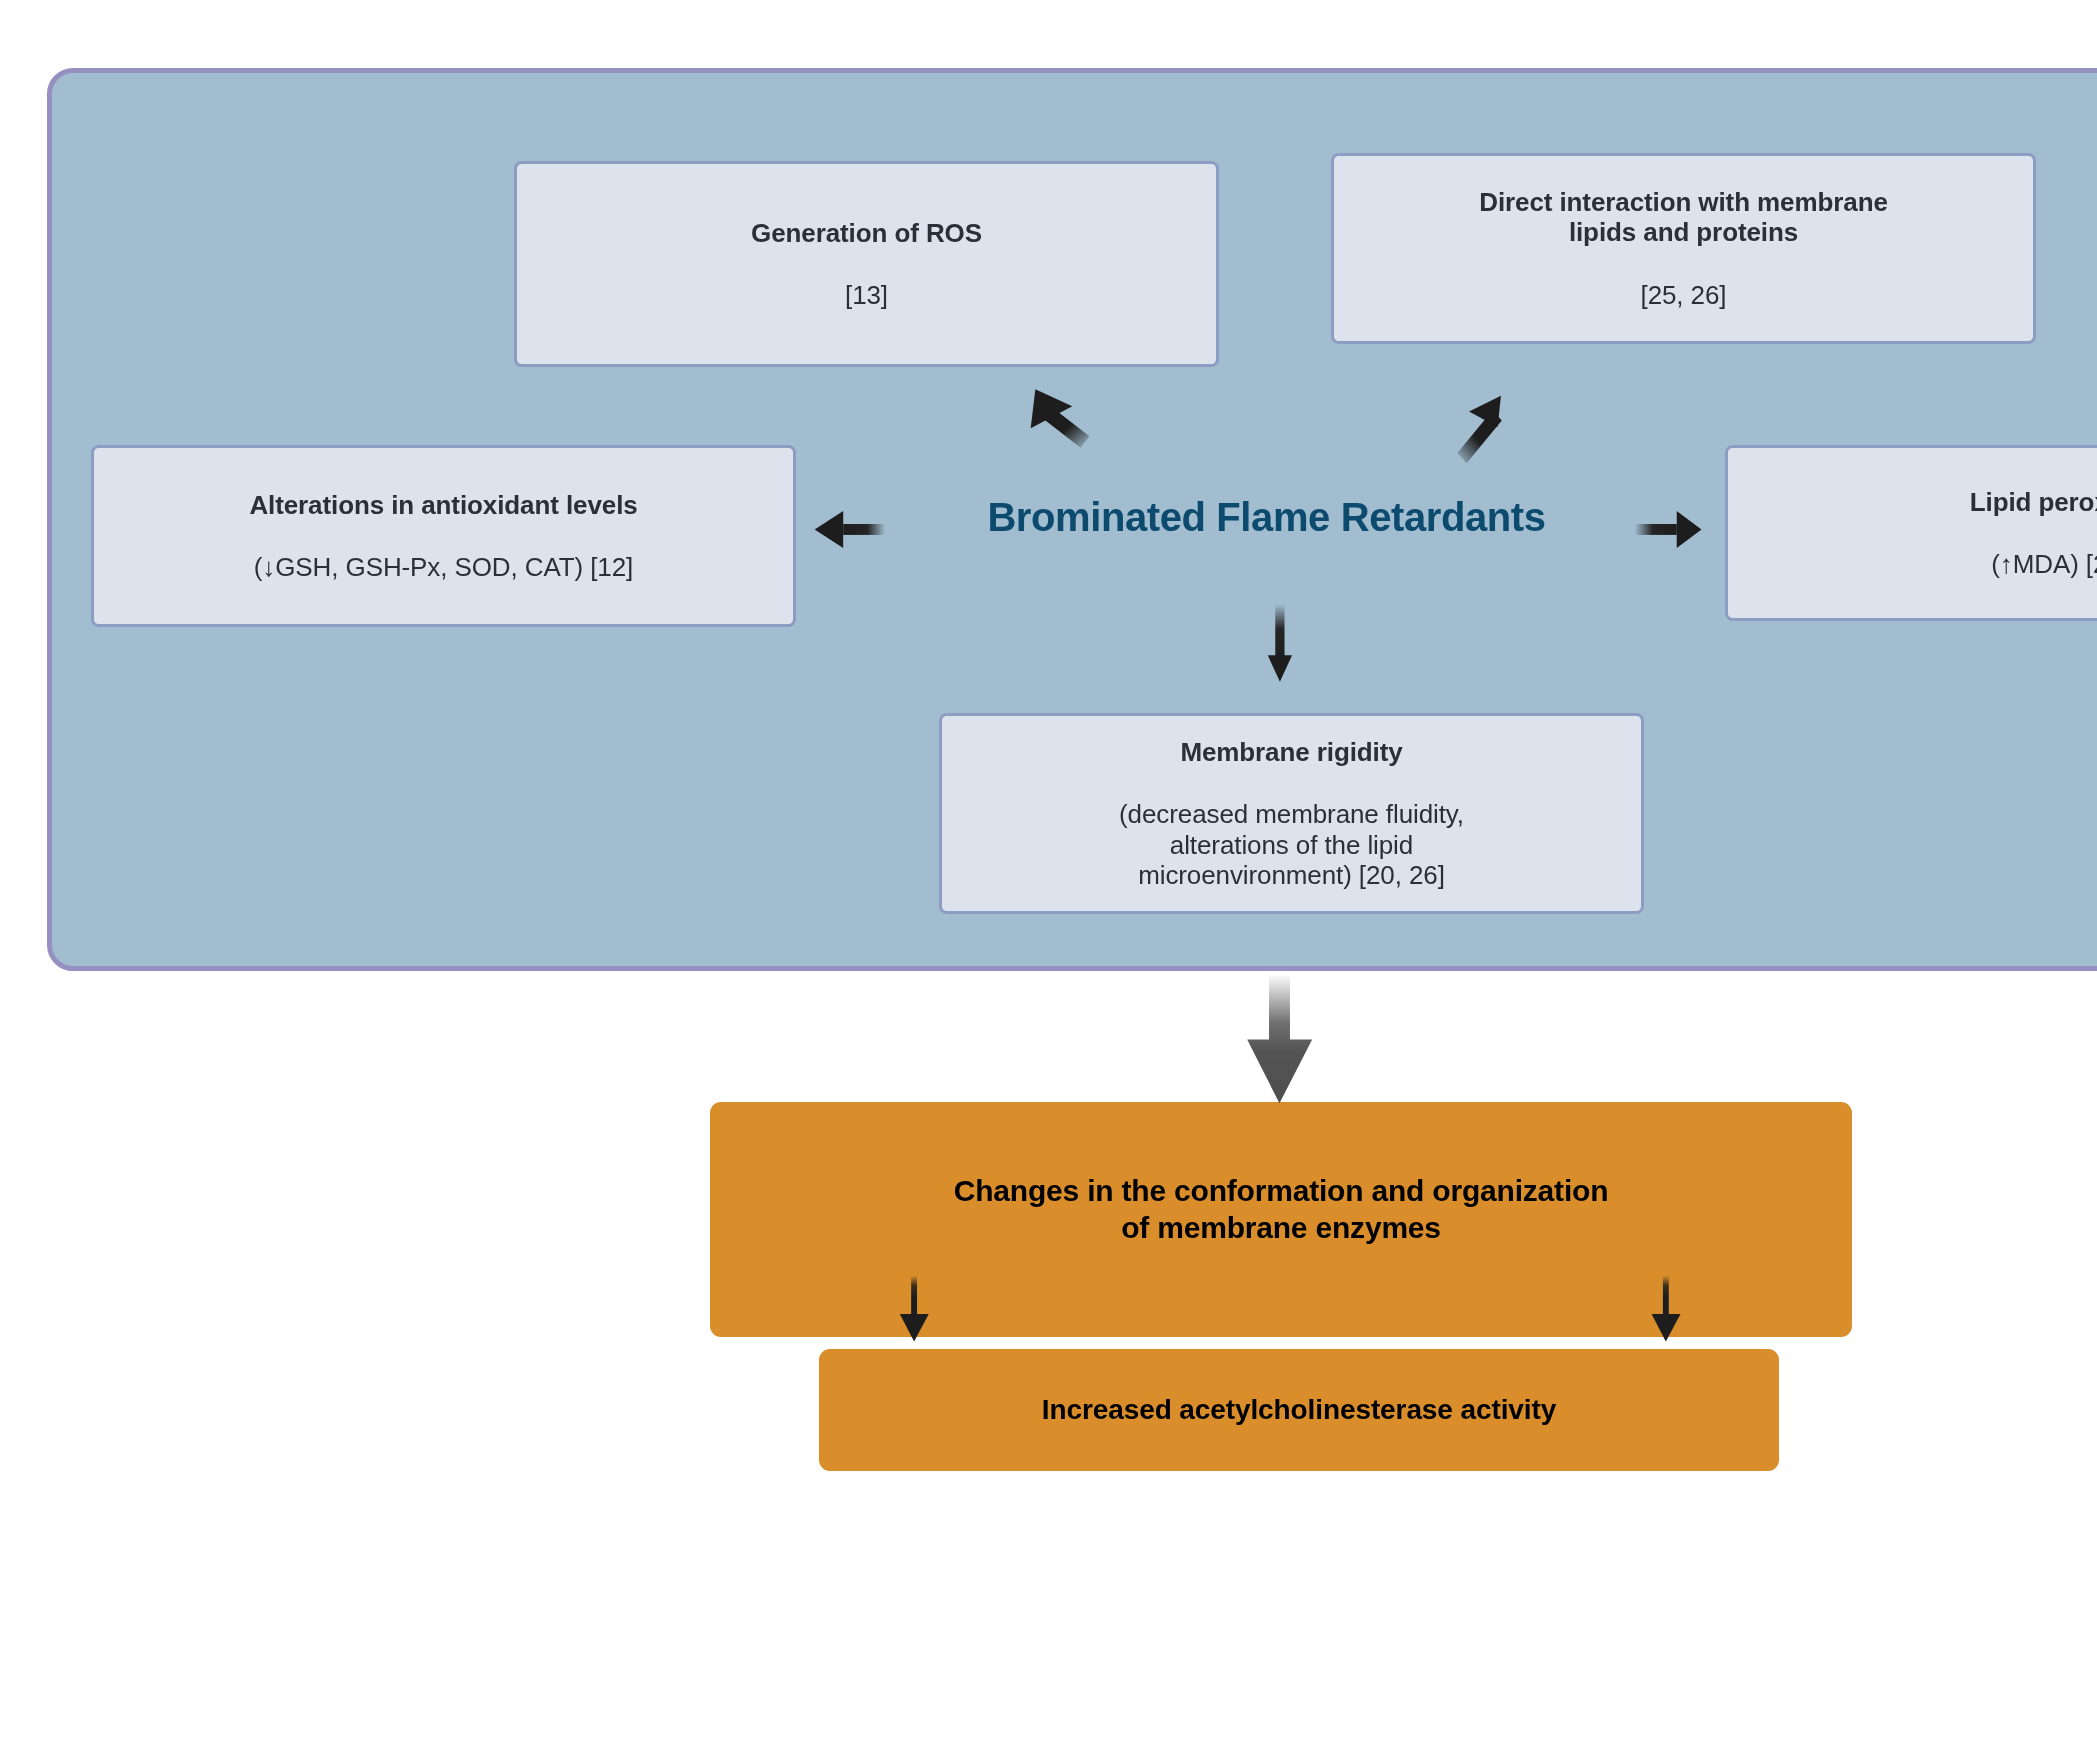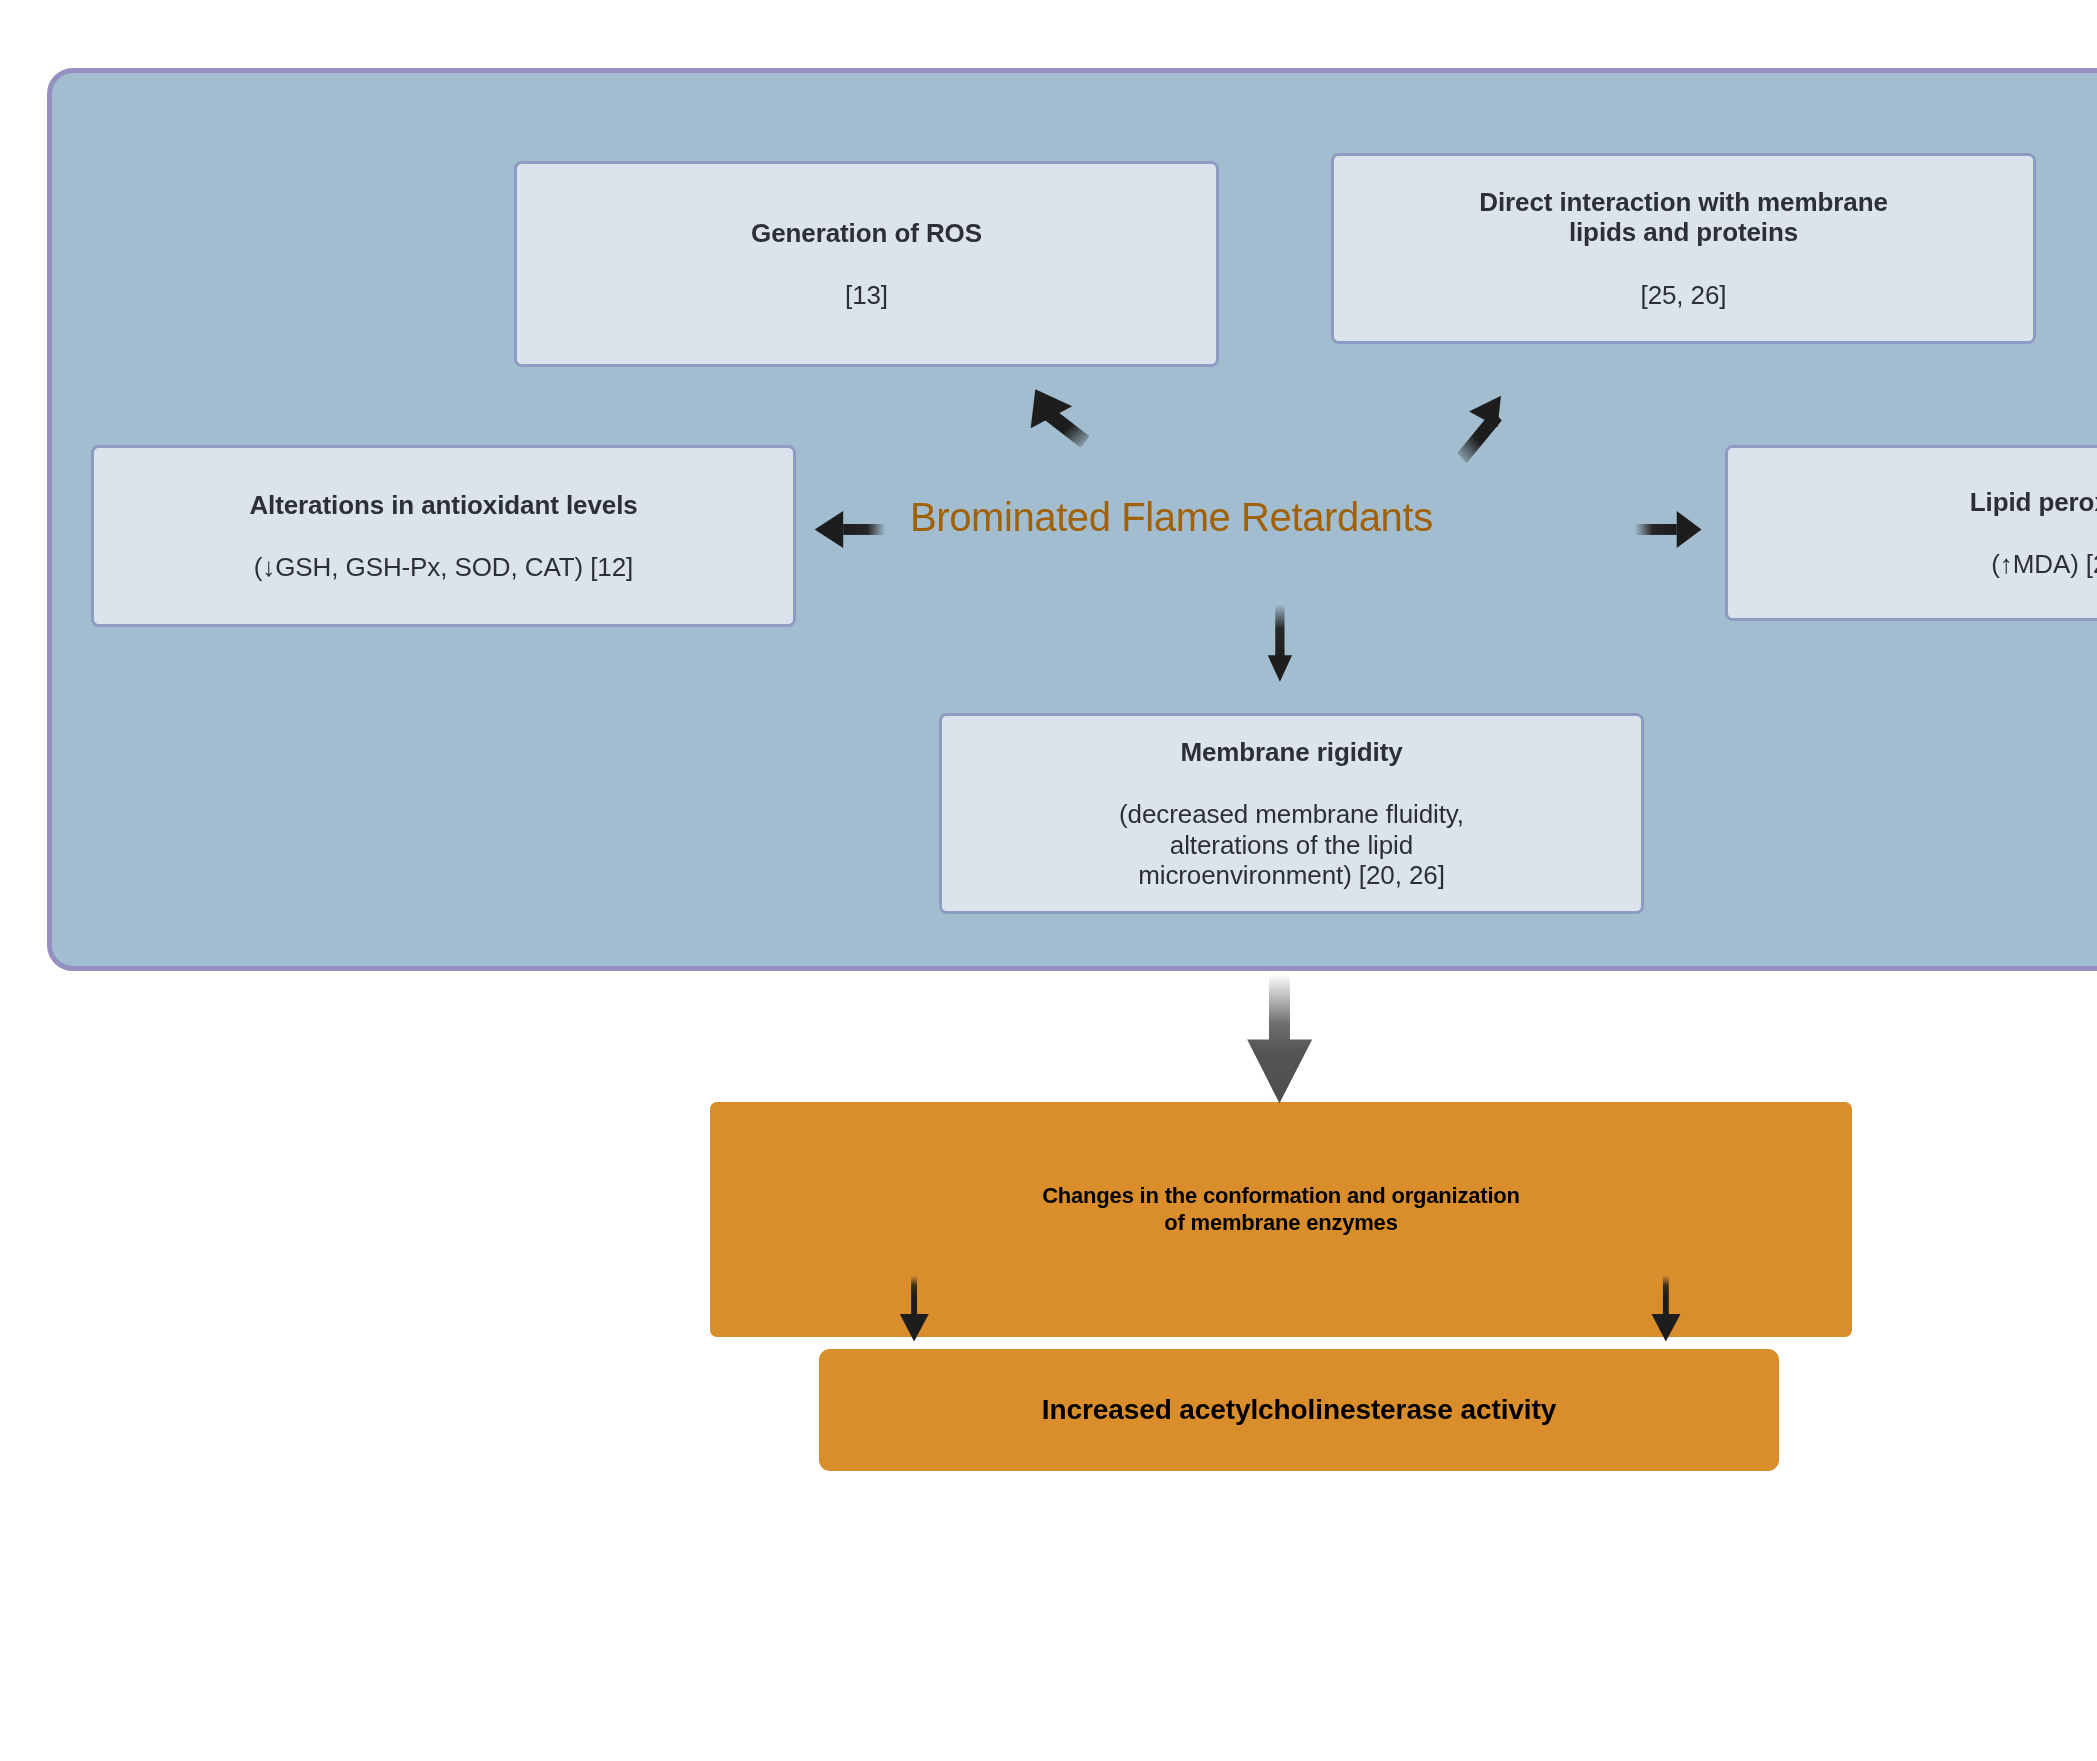--- a/index.html
+++ b/index.html
@@ -69,47 +69,47 @@
   #box-antiox   { left: 91px;  top: 445px; width: 705px; height: 182px; }
   #box-lipid    { left: 1725px; top: 445px; width: 713px; height: 176px; }
   #box-rigidity { left: 939px; top: 713px; width: 705px; height: 201px; }
 
   
   #bfr-title {
     position: absolute;
     left: 910px;
     top: 497px;
     width: 713px;
+    text-align: center;
     font-size: 40px;
-    font-weight: normal;
-    color: #a16207;
+    font-weight: bold;
+    color: #0c4a6e;
     letter-spacing: -0.4px;
     line-height: 1;
     white-space: nowrap;
   }
 
   
   .obox {
     position: absolute;
     background: #d98e2b;
     border-radius: 11px;
     box-sizing: border-box;
     display: flex;
     align-items: center;
     justify-content: center;
     text-align: center;
     color: #000000;
     font-weight: bold;
   }
   #box-conf {
     left: 710px; top: 1102px; width: 1142px; height: 235px;
-    font-size: 22px;
+    font-size: 30px;
     line-height: 1.22;
     letter-spacing: -0.2px;
-    border-radius: 7px;
   }
   #box-conf .inner { padding-bottom: 19.3px; }
   #box-ache {
     left: 819px; top: 1349px; width: 960px; height: 122px;
     font-size: 28px;
     letter-spacing: -0.1px;
   }
 
   
   #arrows {

